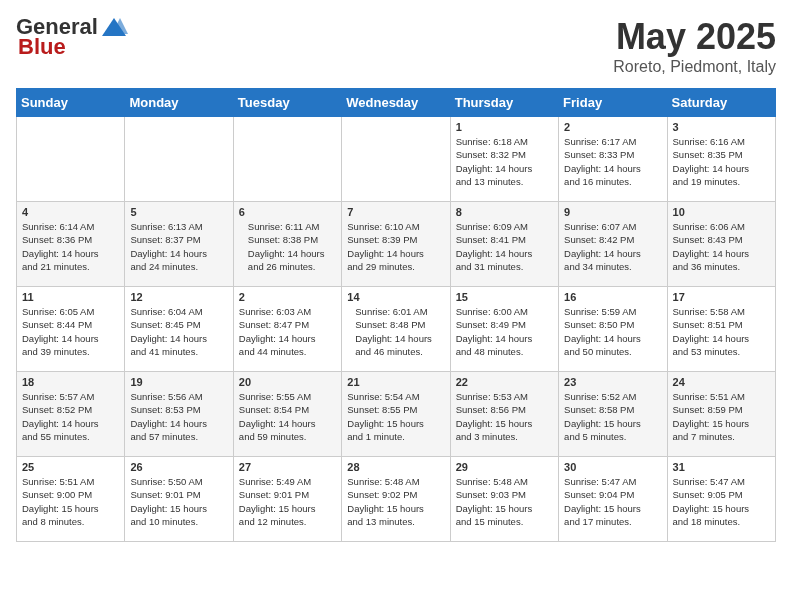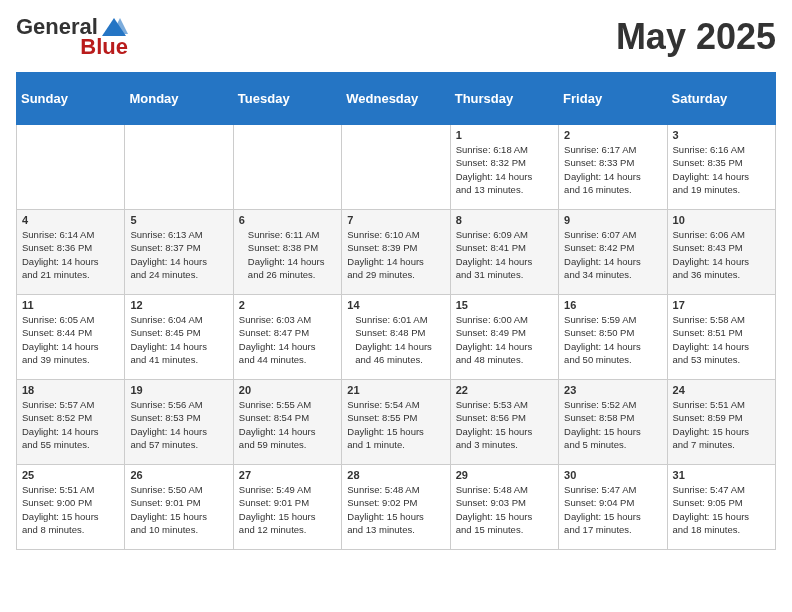--- a/index.html
+++ b/index.html
@@ -12,21 +12,21 @@
     }
     .header {
       display: flex;
       justify-content: space-between;
       align-items: flex-start;
       margin-bottom: 12px;
     }
     .logo {
       display: flex;
       flex-direction: column;
-      align-items: flex-end;
+      align-items: flex-start;
     }
     .logo-text {
       display: flex;
       align-items: center;
       font-size: 22px;
       font-weight: bold;
       color: #333;
       line-height: 1;
     }
     .logo-general { color: #333; }
@@ -48,21 +48,21 @@
     }
     table {
       width: 100%;
       border-collapse: collapse;
     }
     th {
       background-color: #2575c4;
       color: #fff;
       font-size: 13px;
       font-weight: bold;
-      padding: 18px 4px;
+      padding: 6px 4px;
       text-align: left;
       border: 1px solid #2575c4;
     }
     td {
       border: 1px solid #ccc;
       vertical-align: top;
       padding: 4px 5px;
       font-size: 10px;
       color: #333;
       width: 14.28%;
@@ -92,20 +92,21 @@
         <polygon points="14,2 26,20 2,20" fill="#2575c4"></polygon>
         <polygon points="20,2 28,18 12,18" fill="#2575c4" opacity="0.6"></polygon>
       </svg>
     </div>
     <div style="display:flex; align-items:center; margin-top:-4px; margin-left:2px;">
       <span class="logo-blue" style="color:#b91c1c; font-size:22px; font-weight:bold;">Blue</span>
     </div>
   </div>
   <div class="title-block">
     <div class="calendar-title">May 2025</div>
+    <div class="calendar-subtitle">Roreto, Piedmont, Italy</div>
   </div>
 </div>
 
 <table>
   <thead>
     <tr>
     <th>Sunday</th>
         <th>Monday</th>
         <th>Tuesday</th>
         <th>Wednesday</th>

